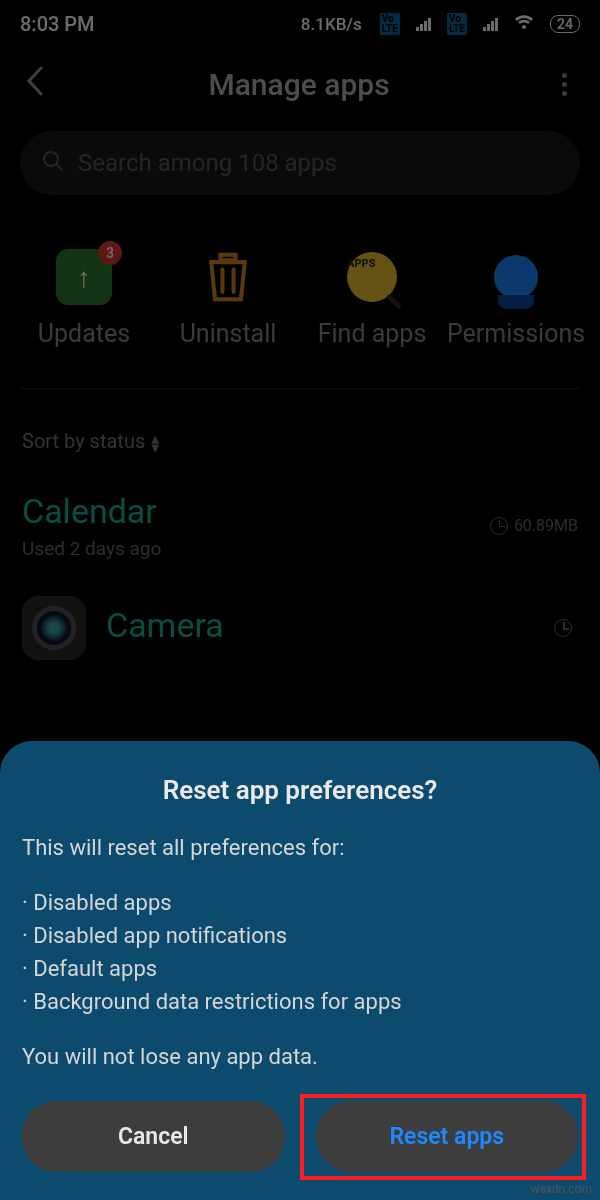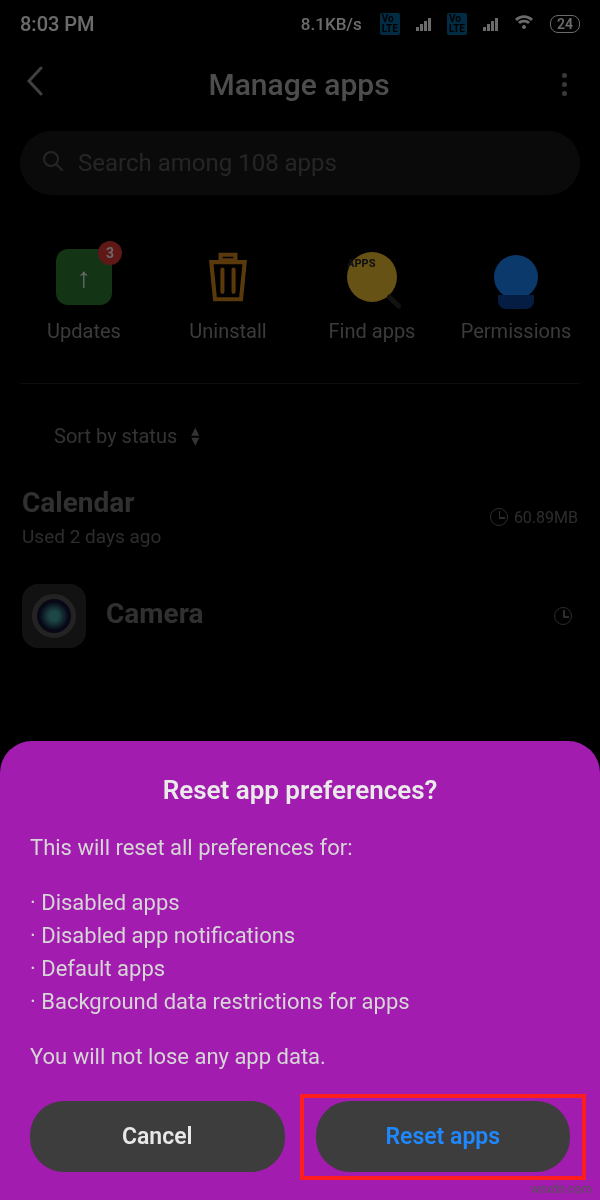--- a/index.html
+++ b/index.html
@@ -28,59 +28,59 @@
 
   
   .search-wrap { margin: 6px 20px 0; background:#1a1a1a; border-radius:38px; display:flex; align-items:center; padding:18px 22px; gap:14px; }
   .search-ic { color:#5a5a5a; font-size:22px; }
   .search-ph { color:#5a5a5a; font-size:24px; }
 
   
   .shortcuts { display:flex; justify-content:space-around; padding: 54px 12px 30px; }
   .sc-item { display:flex; flex-direction:column; align-items:center; gap:14px; width:130px; }
   .sc-icon { width:56px; height:56px; border-radius:12px; display:flex; align-items:center; justify-content:center; position:relative; }
-  .sc-label { font-size:20px; color:#8c8c8c; }
+  .sc-label { font-size:25px; color:#8c8c8c; }
   .sc-updates { background:#2e7d32; }
   .sc-updates::after { content:"↑"; color:#fff; font-size:28px; font-weight:bold; }
   .sc-badge { position:absolute; top:-8px; right:-10px; background:#e53935; color:#fff; border-radius:50%; width:24px; height:24px; font-size:14px; display:flex; align-items:center; justify-content:center; font-weight:600; }
   .sc-uninstall { color:#d68a1e; }
   .sc-uninstall svg { width:46px; height:52px; fill:#d68a1e; }
   .sc-find { background:#f4c430; border-radius:50%; width:50px; height:50px; position:relative; }
   .sc-find .txt { font-size:11px; font-weight:800; color:#2b2b2b; }
   .sc-find .handle { position:absolute; width:18px; height:5px; background:#2b2b2b; bottom:-2px; right:-6px; transform:rotate(45deg); border-radius:3px; }
   .sc-perm { }
   .sc-perm-shape { width:44px; height:44px; background:#1e88ff; border-radius:50%; position:relative; }
   .sc-perm-shape::after { content:""; position:absolute; bottom:-10px; left:4px; width:36px; height:14px; background:#0d47a1; border-radius:0 0 8px 8px; }
 
   .divider { height:1px; background:#1f1f1f; margin:10px 20px 0; }
 
   
-  .sort-row { padding: 40px 22px 10px; display:flex; align-items:center; gap:14px; color:#7b7b7b; font-size:20px;margin-left:32px; }
+  .sort-row { padding: 40px 22px 10px; display:flex; align-items:flex-end; gap:6px; color:#7b7b7b; font-size:20px; }
   .sort-ic { font-size:16px; display:flex; flex-direction:column; line-height:0.6; }
 
   
   .app-list { padding: 10px 22px; }
   .app-row { display:flex; align-items:center; gap:20px; padding:18px 0; }
   .app-icon { width:64px; height:64px; border-radius:16px; display:flex; align-items:center; justify-content:center; font-size:30px; font-weight:400; }
   .ic-cal { background:#8a8a8a; color:#3b6fd6; font-weight:500; }
   .ic-cam { background:#2b2b2b; position:relative; }
   .ic-cam::after { content:""; width:34px; height:34px; border:5px solid #555; border-radius:50%; position:absolute; background:radial-gradient(circle,#4aa 20%,#113 60%); }
   .app-meta { flex:1; display:flex; flex-direction:column; gap:6px; }
-  .app-name { font-size:28px; font-weight:700; color:#737373; }
+  .app-name { font-size:34px; font-weight:400; color:#14b8a6; }
   .app-sub { font-size:19px; color:#6c6c6c; }
   .app-size { color:#6c6c6c; font-size:16px; display:flex; align-items:center; gap:6px; }
   .size-ic { width:18px; height:18px; border:1.5px solid #6c6c6c; border-radius:50%; position:relative; }
   .size-ic::after { content:""; position:absolute; width:1.5px; height:7px; background:#6c6c6c; top:2px; left:8px; }
   .size-ic::before { content:""; position:absolute; width:6px; height:1.5px; background:#6c6c6c; top:8px; left:8px; }
 
   
   .dim { position:absolute; inset:0; background:rgba(0,0,0,0.58); }
 
   
-  .dialog { position:absolute; left:0; right:0; bottom:0; background:#a21caf; border-radius:32px 32px 0 0; padding: 34px 30px 28px; }
+  .dialog { position:absolute; left:0; right:0; bottom:0; background:#0c4a6e; border-radius:32px 32px 0 0; padding: 34px 22px 28px; }
   .dlg-title { text-align:center; font-size:26px; font-weight:600; color:#eaeaea; margin-bottom:26px; }
   .dlg-body { font-size:22px; line-height:1.5; color:#d6d6d6; }
   .dlg-body p { margin-bottom:22px; }
   .dlg-body ul { list-style:none; margin-bottom:22px; }
   .dlg-body li::before { content:"· "; }
   .dlg-actions { display:flex; gap:31px; margin-top:28px;justify-content:center; }
   .dlg-btn { flex:1; background:#3d3d3d; border:none; border-radius:34px; padding:22px 0; font-size:23px; font-weight:600; color:#e8e8e8; }
   .dlg-btn.primary { color:#1e88ff; }
   .hl { position:absolute; border:4px solid #ff1e1e; pointer-events:none; }
 

